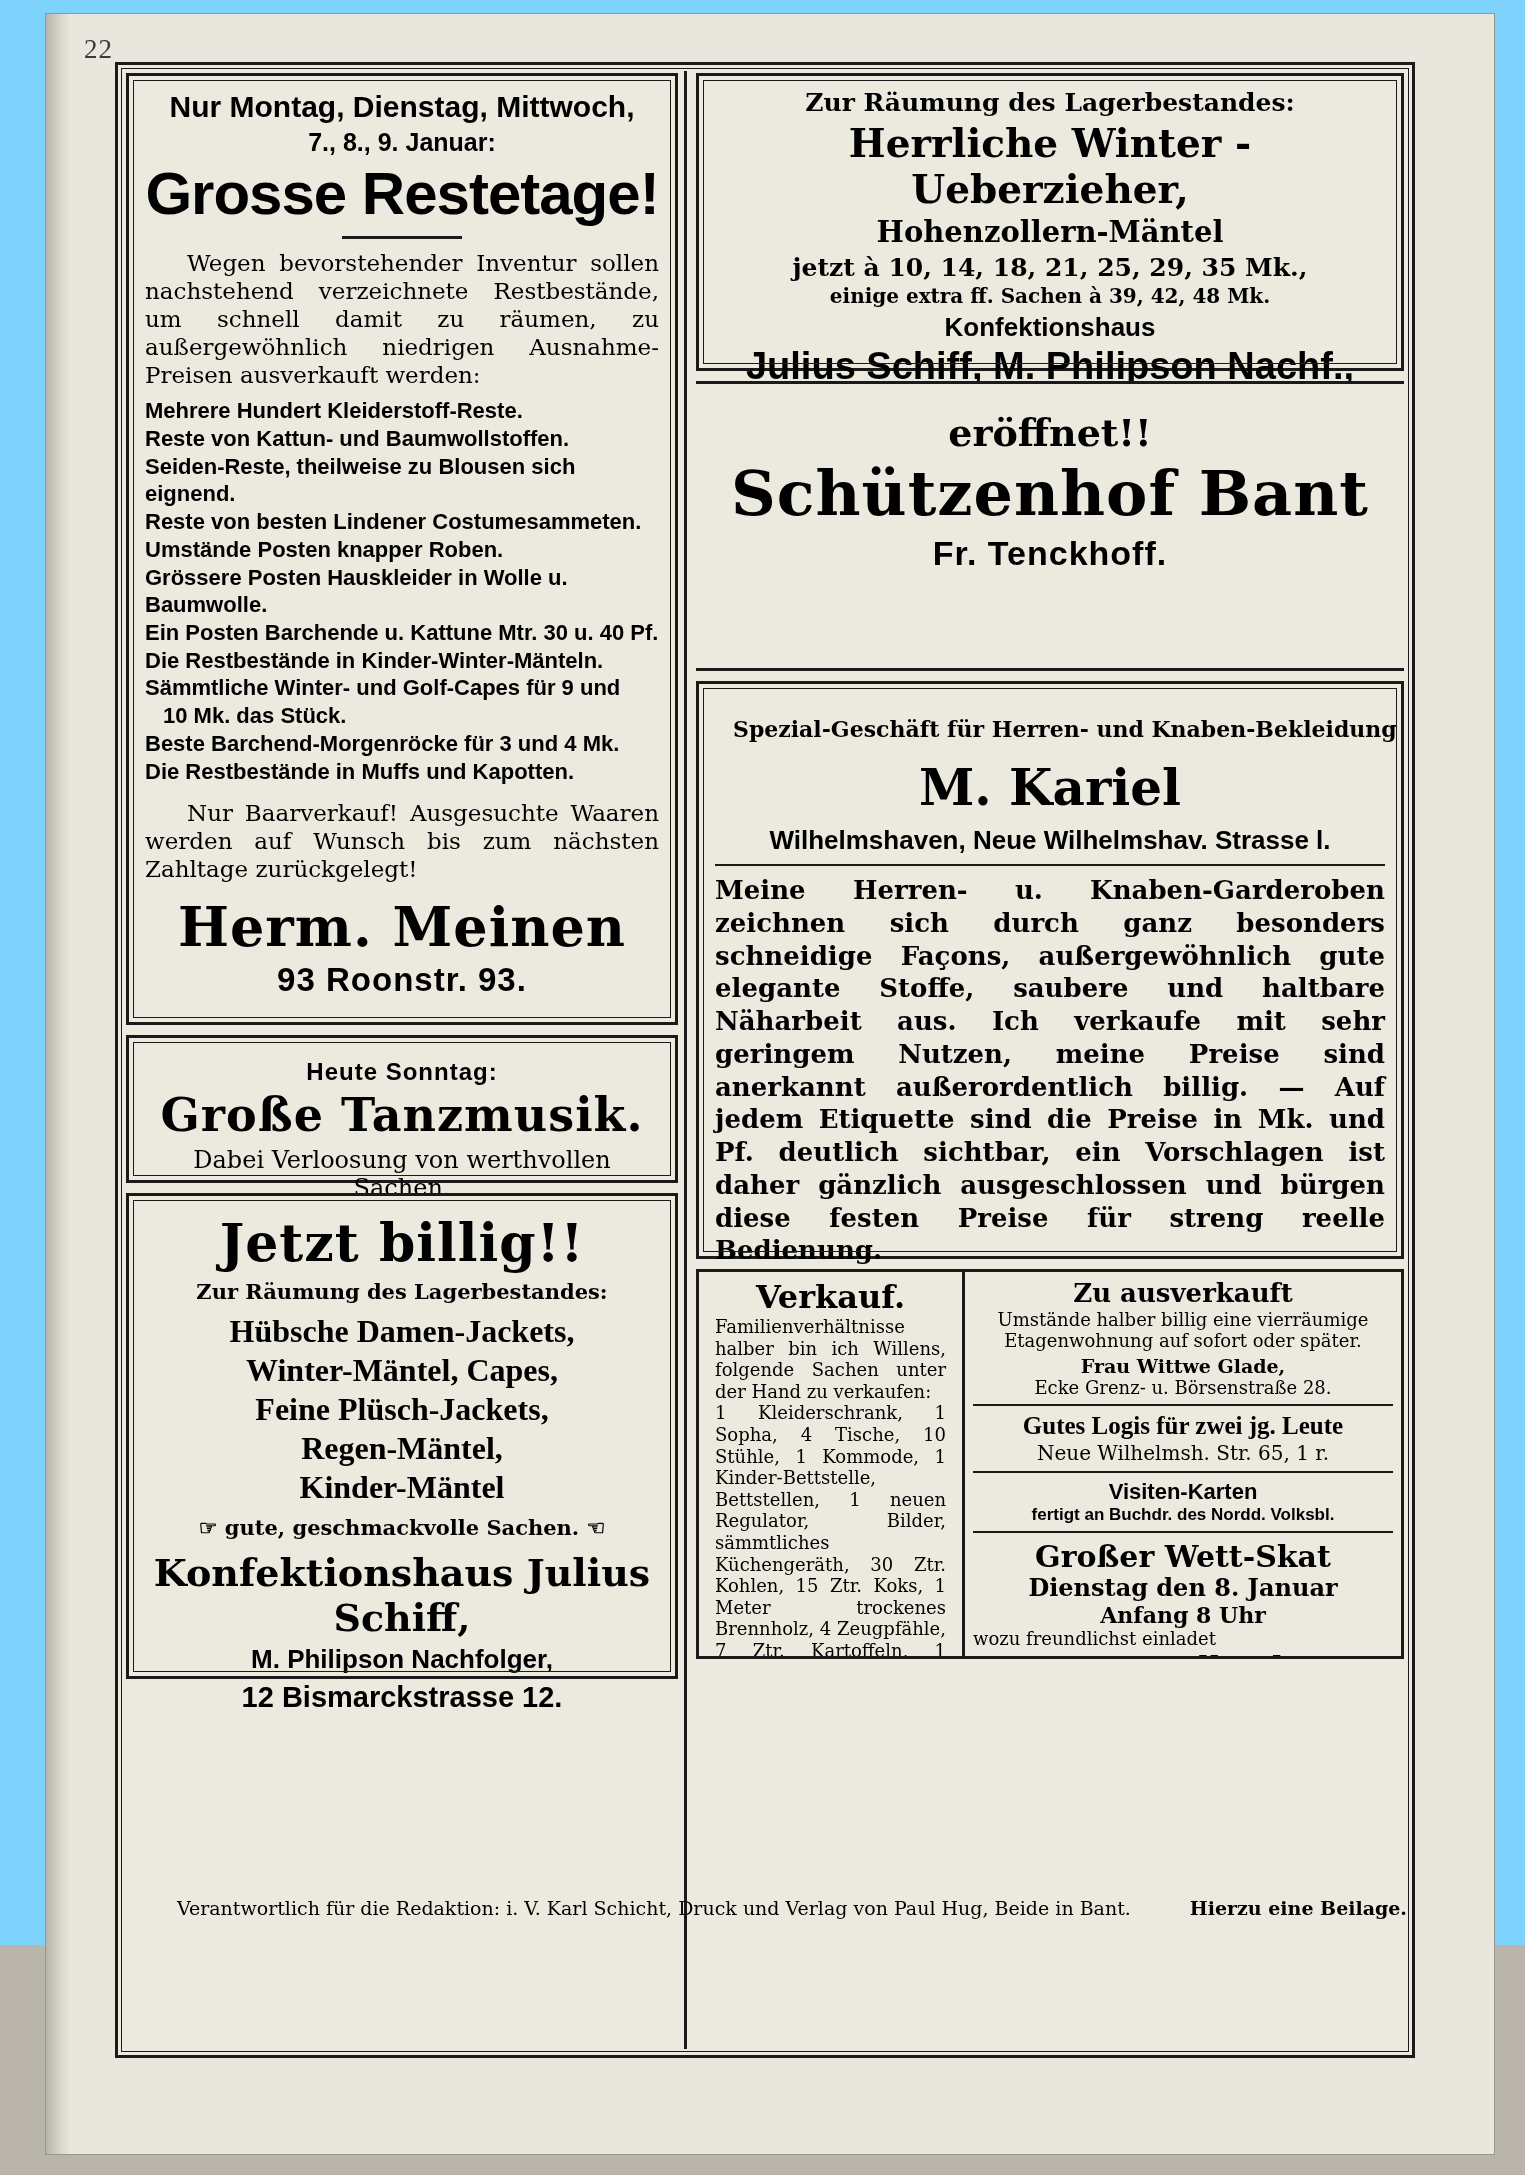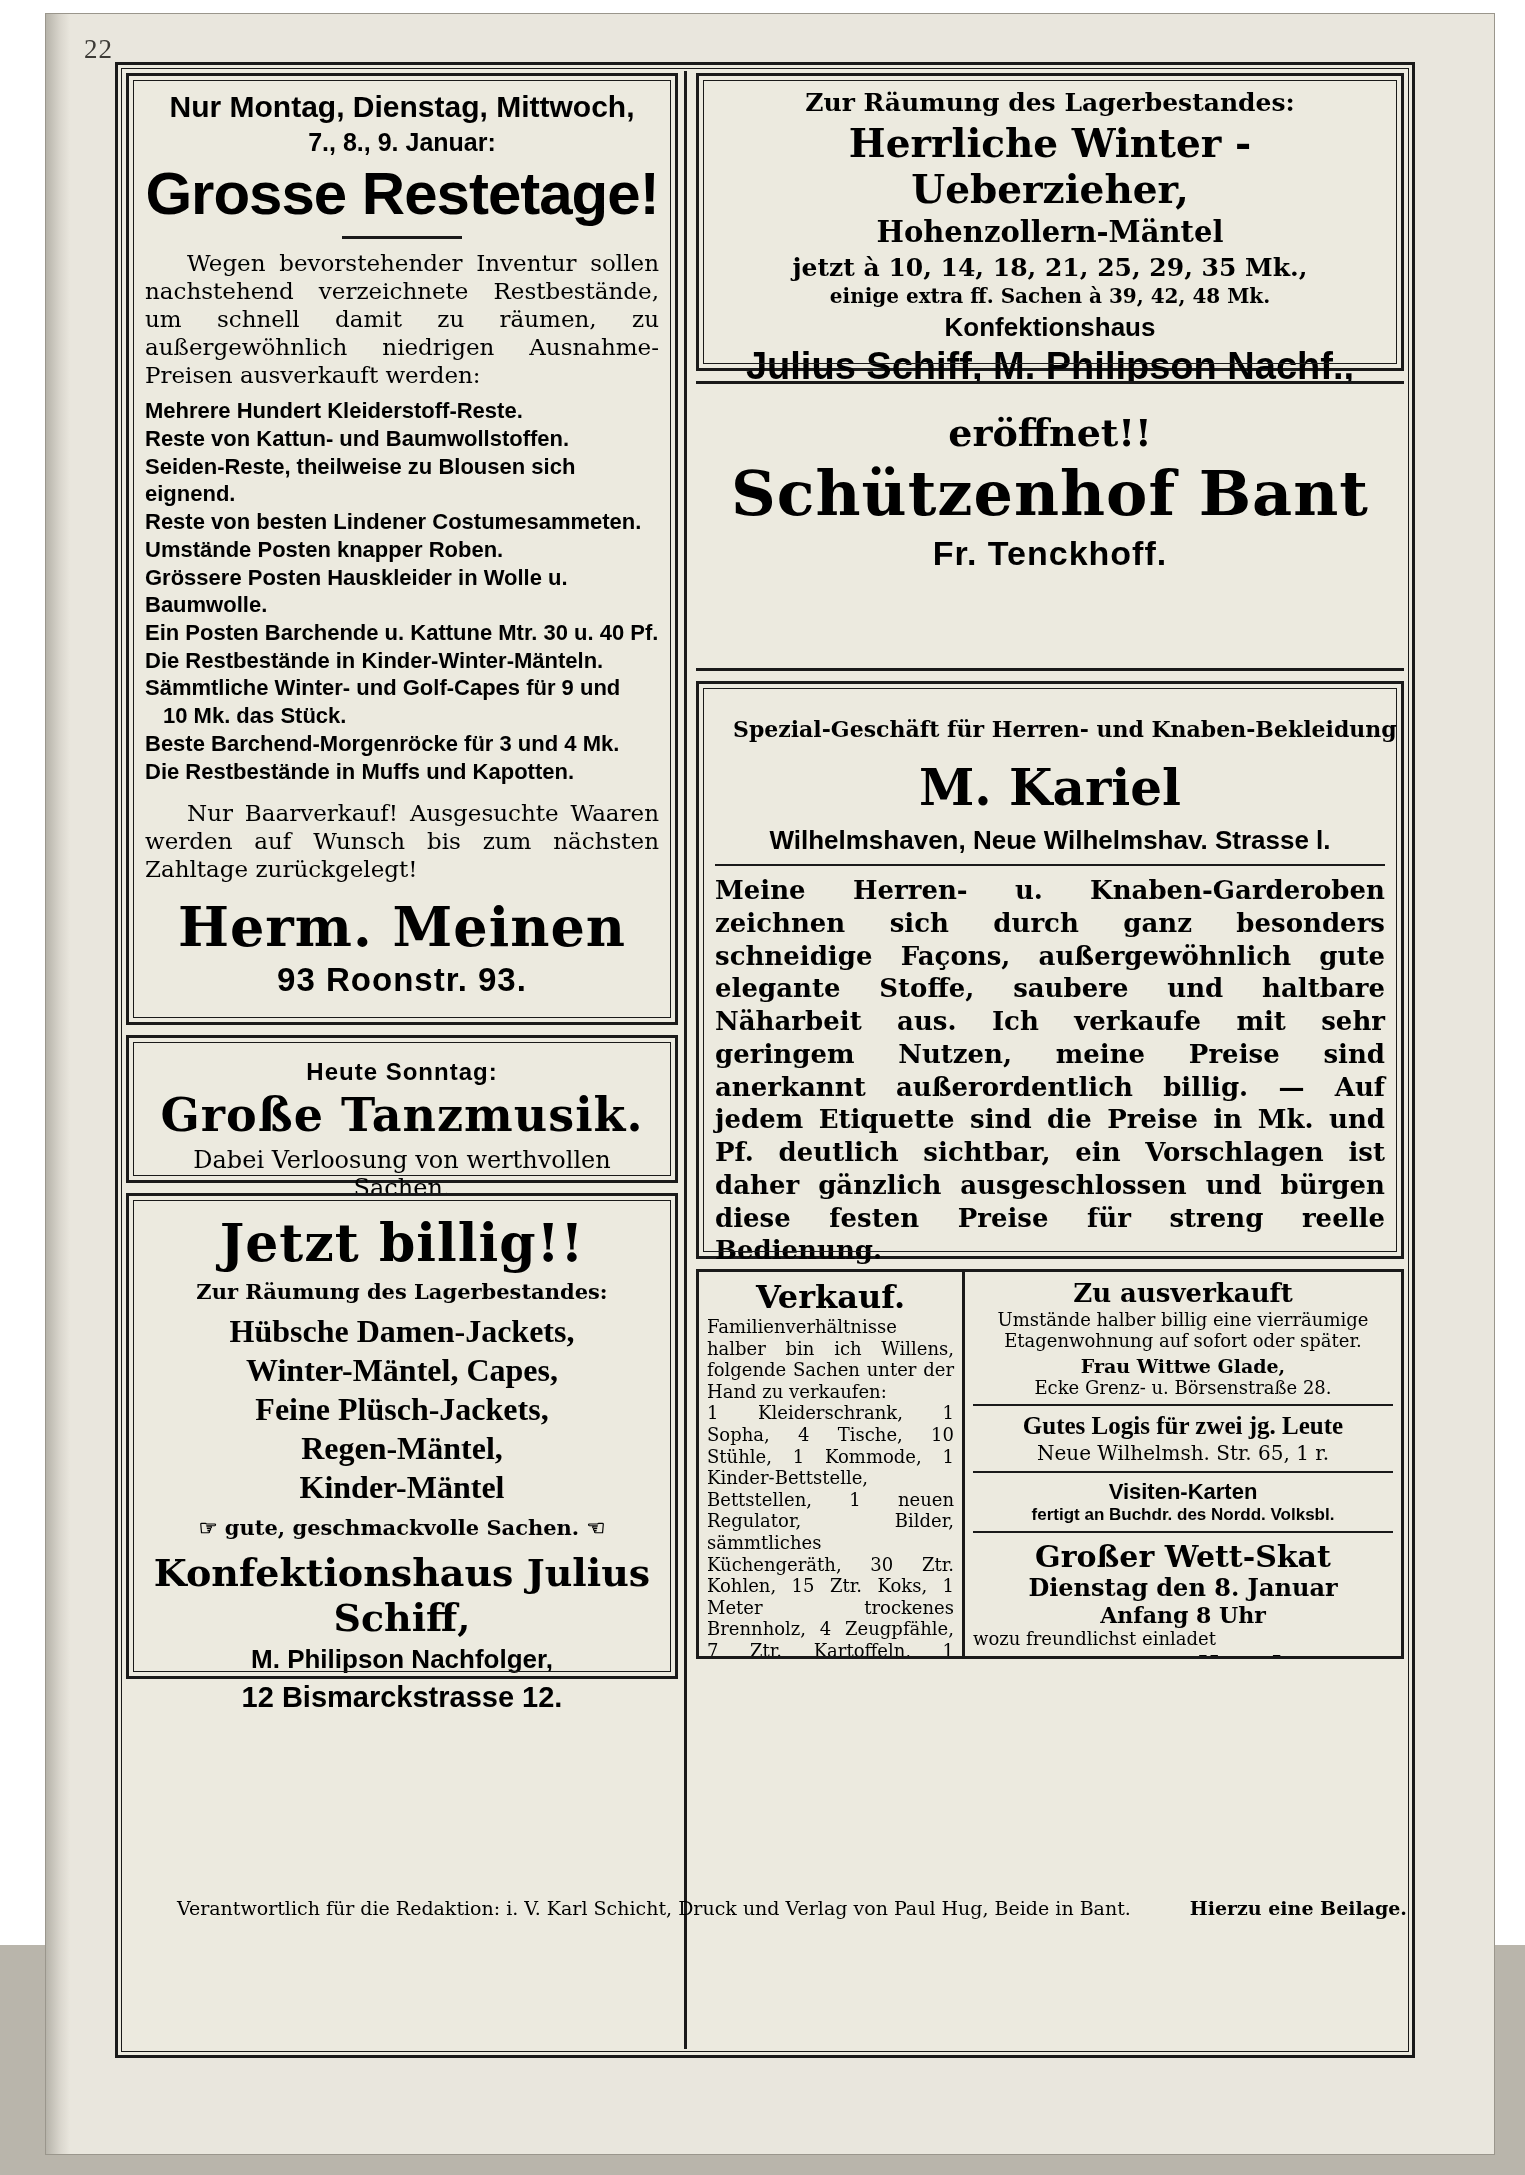--- a/index.html
+++ b/index.html
@@ -5,21 +5,21 @@
   html,body{margin:0;padding:0;}
   body{
     width:1525px;height:2175px;
     background:#b9b5ab;
     font-family:"Liberation Serif", serif;
     overflow:hidden;
   }
   .page{
     position:relative;
     width:1525px;height:1945px;
-    background:#ffffff;
+    background:#7dd3fc;
   }
   
   .sheet{
     position:absolute;
     left:46px;top:14px;width:1448px;height:2140px;
     background:#e9e6dd;
     box-shadow:0 0 0 1px #9a968c;
   }
   .sheet:after{
     content:"";position:absolute;left:0;top:0;width:24px;height:100%;
@@ -111,21 +111,21 @@
     position:absolute;font-family:"DejaVu Serif",serif;font-weight:700;font-size:22px;
     transform-origin:50% 50%;white-space:pre;
   }
   .kar-name{font-family:"DejaVu Serif",serif;font-weight:700;font-size:50px;text-align:center;}
   .kar-addr{font-family:"Liberation Sans",sans-serif;font-weight:700;font-size:26px;text-align:center;margin-top:8px;}
   .kar-rule{height:2px;background:#1a1a1a;margin:8px 0;}
   .kar-body{font-family:"DejaVu Serif",serif;font-weight:700;font-size:26px;line-height:1.26;text-align:justify;}
 
   
   .cls{display:flex;gap:0;}
-  .cls .c1{width:266px;border-right:3px solid #1a1a1a;padding:6px 8px;box-sizing:border-box;}
+  .cls .c1{width:266px;border-right:3px solid #1a1a1a;padding:6px 16px;box-sizing:border-box;}
   .cls .c3{width:230px;padding:6px 8px;box-sizing:border-box;}
   .cls-h{font-family:"DejaVu Serif",serif;font-weight:700;font-size:32px;text-align:center;}
   .cls-t{font-family:"DejaVu Serif",serif;font-size:18px;line-height:1.2;text-align:justify;}
   .cls-sign{font-family:"DejaVu Serif",serif;font-weight:700;font-size:19px;text-align:center;margin-top:3px;}
   .mini-rule{height:2px;background:#1a1a1a;margin:6px 0;}
   .cls-big{font-family:Liberation Serif, serif;font-weight:700;font-size:25px;text-align:center;line-height:1.15;}
   .cls-mid{font-family:"DejaVu Serif",serif;font-weight:700;font-size:20px;text-align:center;line-height:1.18;}
   .cls-sans{font-family:"Liberation Sans",sans-serif;font-weight:700;font-size:22px;text-align:center;}
   .cls-sans-s{font-family:"Liberation Sans",sans-serif;font-weight:700;font-size:17px;text-align:center;}
   .cls-wett{font-family:"DejaVu Serif",serif;font-weight:700;font-size:30px;text-align:center;}

